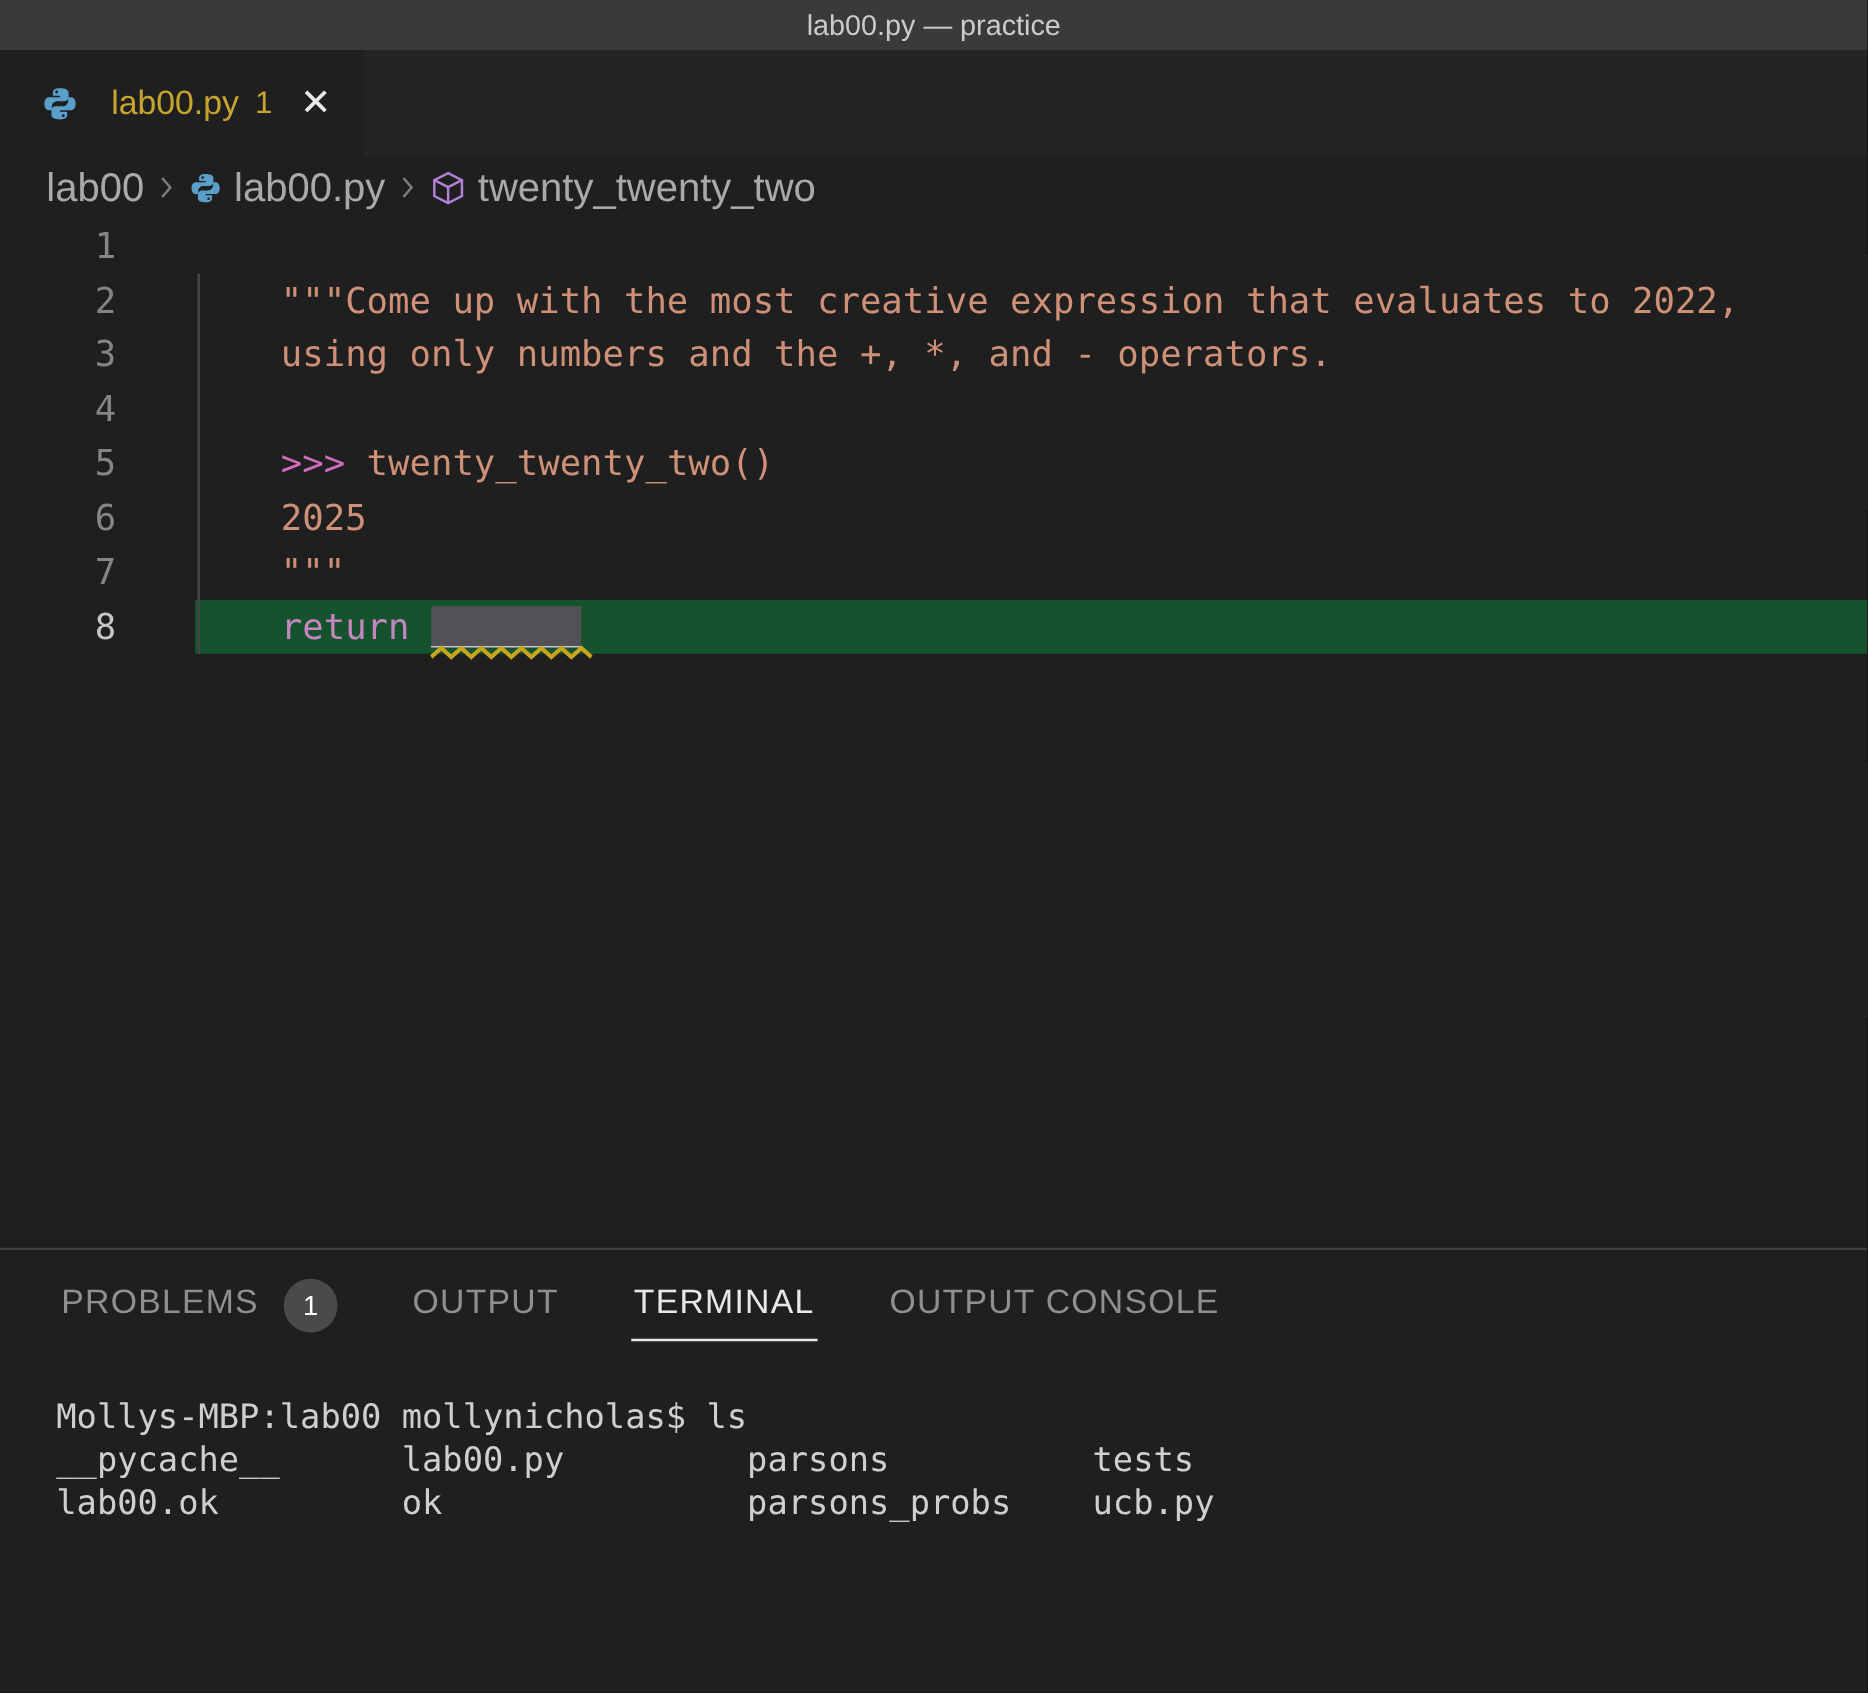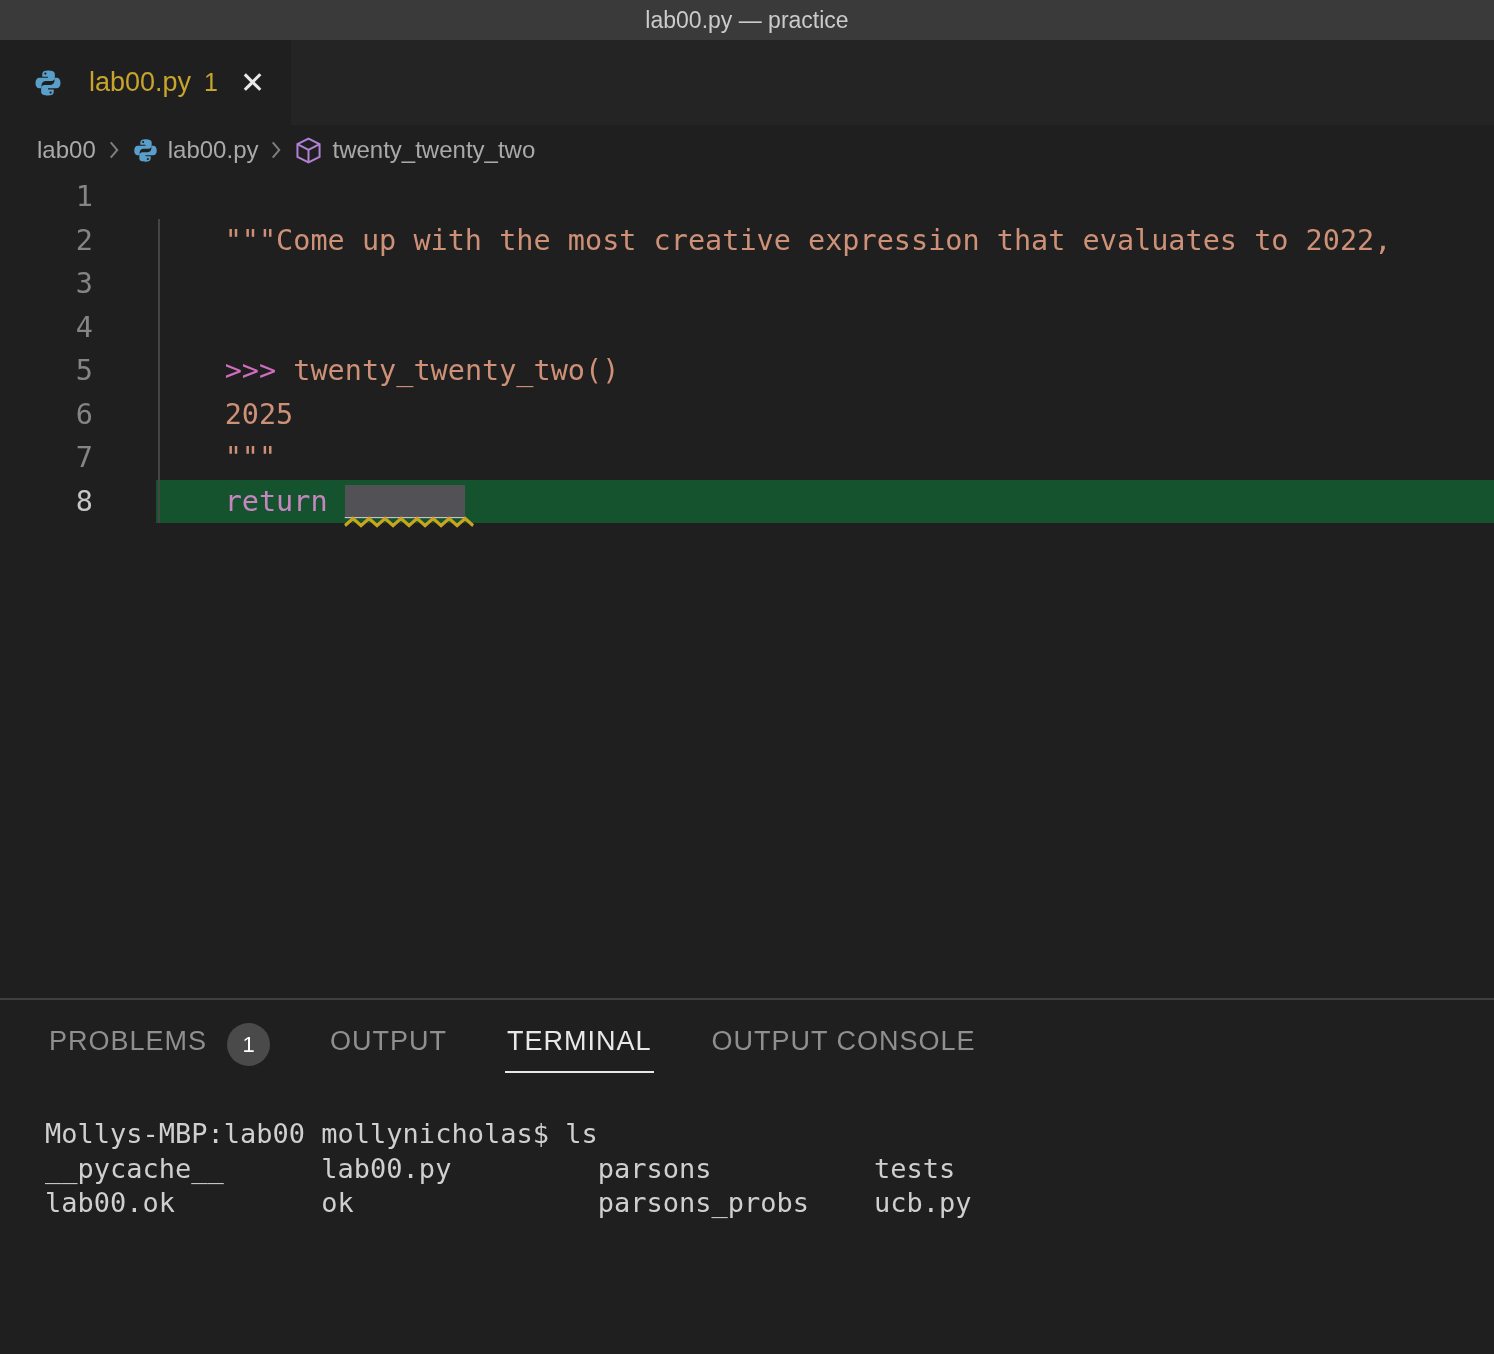--- a/index.html
+++ b/index.html
@@ -20,21 +20,21 @@
 
   
   .tabbar{height:85px;background:var(--tabstrip-bg);display:flex;flex:0 0 auto;}
   .tab{width:291px;height:85px;background:var(--editor-bg);display:flex;align-items:center;padding-left:33px;cursor:pointer;}
   .tab-label{color:var(--tab-gold);font-size:27px;margin-left:17px;}
   .tab-badge{color:var(--tab-gold);font-size:25px;margin-left:13px;}
   .tab-close{color:#e9e9e9;font-size:30px;margin-left:22px;line-height:1;}
 
   
   .breadcrumbs{height:50px;background:var(--editor-bg);display:flex;align-items:center;padding-left:37px;flex:0 0 auto;}
-  .bc-item{color:#a9a9a9;font-size:24px;}
+  .bc-item{color:#a9a9a9;font-size:32px;}
   .bc-sep{display:flex;align-items:center;margin:0 10px;}
   .bc-icon{display:flex;align-items:center;margin-right:9px;}
 
   
   .editor{position:relative;height:823px;background:var(--editor-bg);flex:0 0 auto;
     font-family:"DejaVu Sans Mono","Liberation Mono",monospace;font-size:28.5px;}
   .line{display:flex;height:43.5px;line-height:43.5px;white-space:pre;}
   .ln{width:93px;text-align:right;color:var(--gutter-gray);flex:0 0 auto;}
   .line.current .ln{color:#c6c6c6;}
   .lc{flex:1;margin-left:63px;}
@@ -110,21 +110,21 @@
         <path d="M1.9 4.5 L8 7.6 L14.1 4.5 M8 7.6 V14.6"></path>
       </svg>
     </span>
     <span class="bc-item">twenty_twenty_two</span>
   </div>
 
   <div class="editor">
     <div id="code-lines">
         <div class="line"><span class="ln">1</span></div>
         <div class="line"><span class="ln">2</span><span class="lc"><span class="c-pl">    </span><span class="c-str">"""Come up with the most creative expression that evaluates to 2022,</span></span></div>
-        <div class="line"><span class="ln">3</span></div>
+        <div class="line"><span class="ln">3</span><span class="lc"><span class="c-pl">    </span><span class="c-str">using only numbers and the +, *, and - operators.</span></span></div>
         <div class="line"><span class="ln">4</span><span class="lc"></span></div>
         <div class="line"><span class="ln">5</span><span class="lc"><span class="c-pl">    </span><span class="c-pr">&gt;&gt;&gt;</span><span class="c-pl"> </span><span class="c-str">twenty_twenty_two()</span></span></div>
         <div class="line"><span class="ln">6</span><span class="lc"><span class="c-pl">    </span><span class="c-str">2025</span></span></div>
         <div class="line"><span class="ln">7</span><span class="lc"><span class="c-pl">    </span><span class="c-str">"""</span></span></div>
         <div class="line current"><span class="ln">8</span><span class="lc"><span class="c-pl">    </span><span class="c-ctl">return </span><span class="blank-sel">_______<svg viewBox="0 0 120 10" preserveAspectRatio="none">
                 <path d="M0 8 L8 2 L16 8 L24 2 L32 8 L40 2 L48 8 L56 2 L64 8 L72 2 L80 8 L88 2 L96 8 L104 2 L112 8 L120 2 L128 8" fill="none" stroke="#c9a51f" stroke-width="3"></path>
               </svg></span></span></div>
       </div>
     <div class="indent-guide"></div>
   </div>

